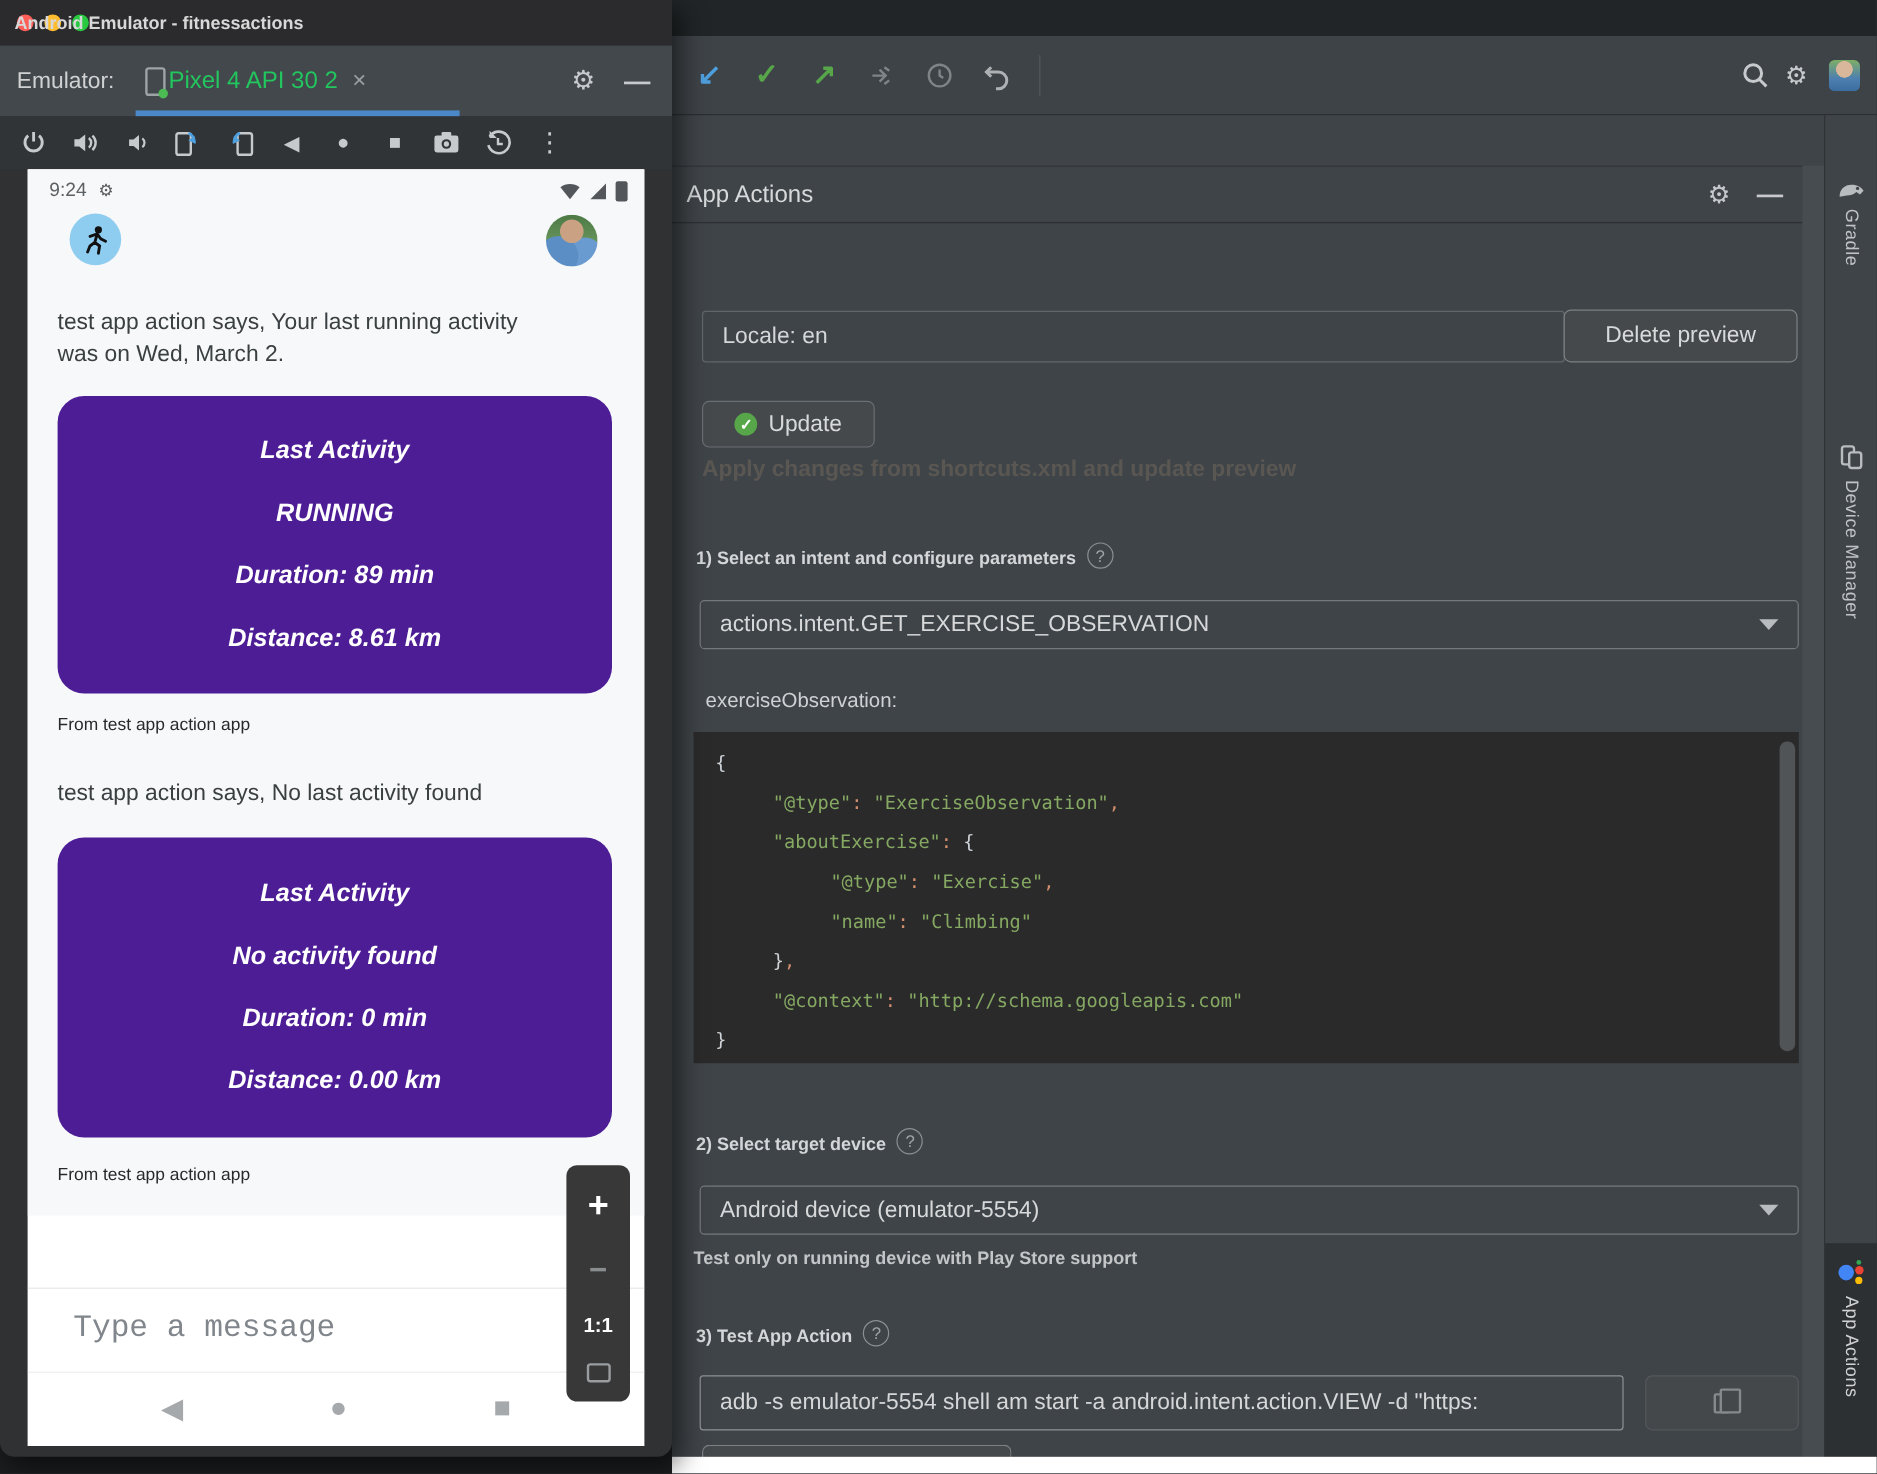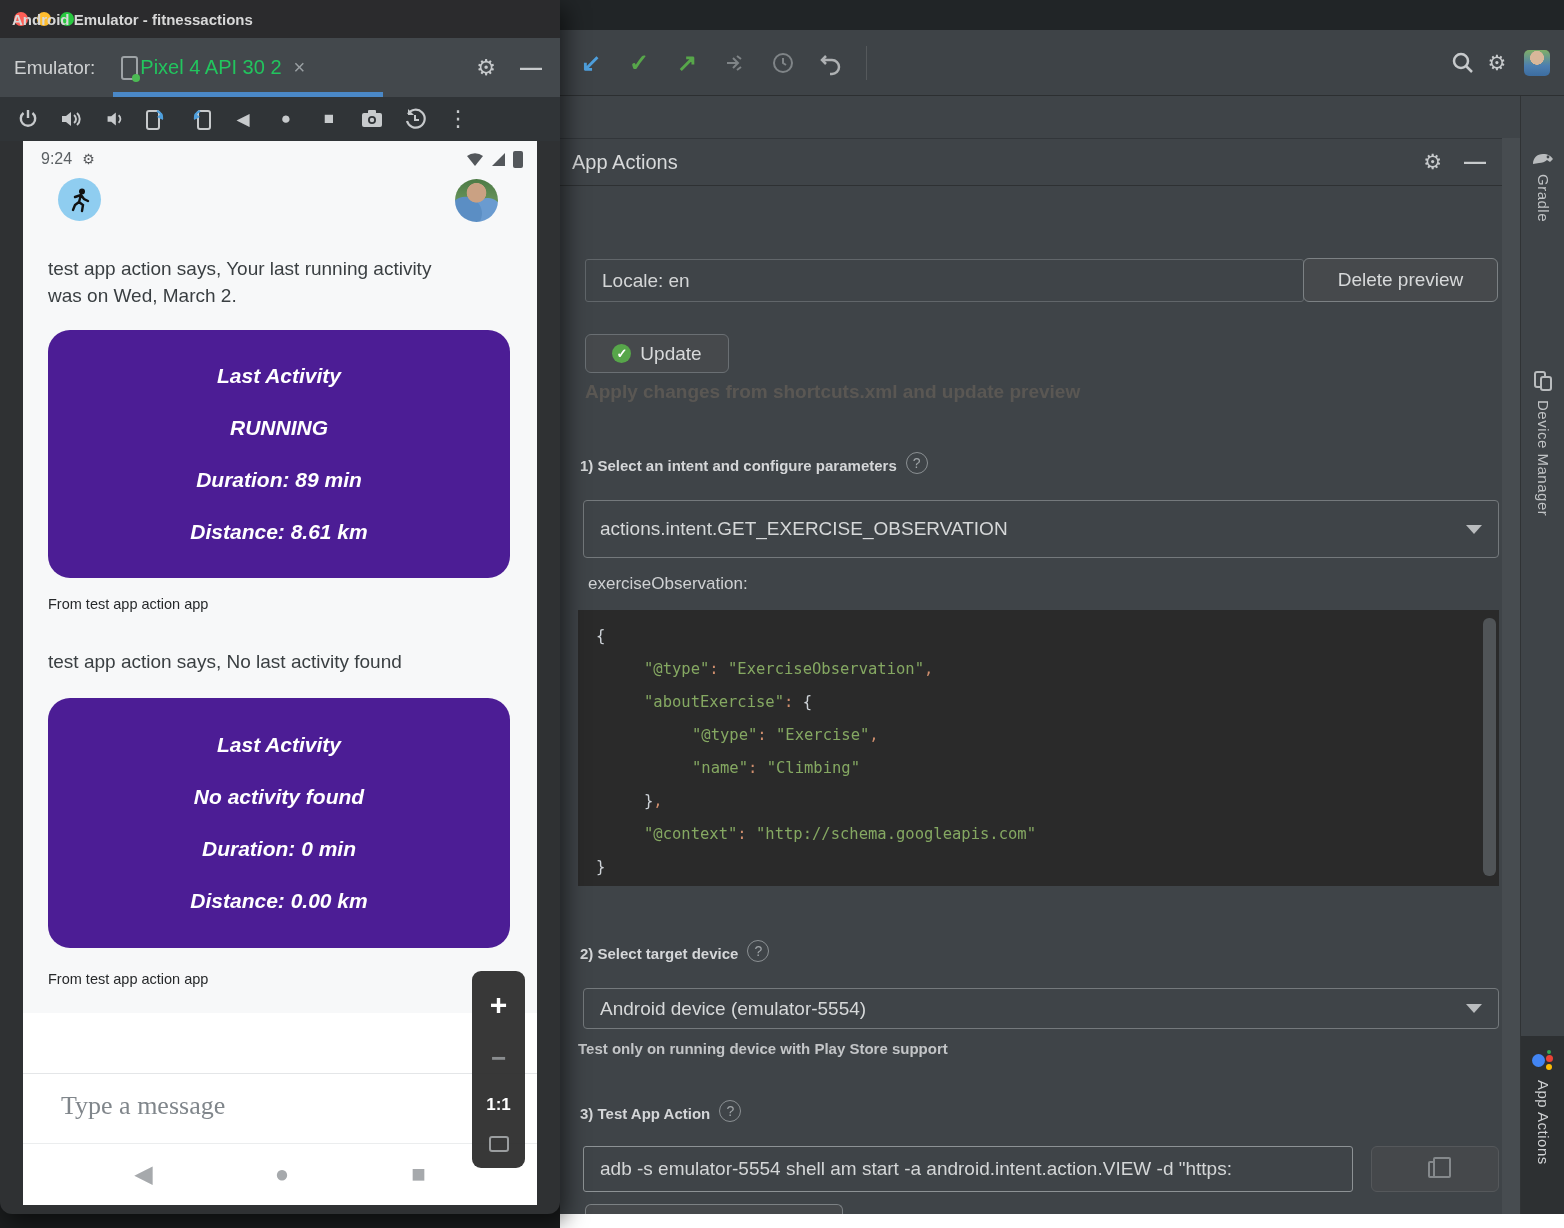--- a/index.html
+++ b/index.html
@@ -52,21 +52,21 @@
 
   .sec-label { font-size:15px; font-weight:bold; color:#d4d6d8; display:flex; align-items:flex-end; }
   .help { width:22px; height:22px; border:1.5px solid #8b9093; border-radius:50%; color:#9fa4a7;
           font-size:14px; display:inline-flex; align-items:center; justify-content:center;
           margin-left:9px; font-weight:normal; }
   #sec1 { left:20px; top:452px; }
   .dropdown { border:1px solid #74797c; border-radius:4px; display:flex; align-items:center;
               color:#d6d8d9; font-size:19px; padding:0 16px; background:transparent; }
   .caret { margin-left:auto; width:0; height:0; border-left:8px solid transparent;
            border-right:8px solid transparent; border-top:9px solid #b9bcbe; }
-  #dd-intent { left:23px; top:500px; width:916px; height:58px; }
+  #dd-intent { left:23px; top:500px; width:916px; height:41px; }
   #param-label { left:28px; top:574px; font-size:17px; color:#cfd1d3; }
   #codeblock { left:18px; top:610px; width:921px; height:276px; background:#2a2a2a;
                font-family:"DejaVu Sans Mono", monospace; font-size:15.5px;
                padding:10px 0 0 18px; line-height:33px; }
   .ind1 { padding-left:48px; } .ind2 { padding-left:96px; }
   .ck { color:#85a862; } .cv { color:#85a862; } .cp { color:#cf8e6d; } .cb { color:#ced3d8; }
   #code-scroll { left:923px; top:618px; width:13px; height:258px; background:#505457;
                  border-radius:6px; }
   #sec2 { left:20px; top:940px; }
   #dd-device { left:23px; top:988px; width:916px; height:41px; }
@@ -147,21 +147,21 @@
   .card { position:absolute; left:25px; width:462px; background:#4c1d95; border-radius:22px;
           display:flex; flex-direction:column; justify-content:center; align-items:center;
           gap:28px; color:#ffffff; font-size:21px; font-weight:bold; font-style:italic; }
   #card1 { top:189px; height:248px; } #card2 { top:557px; height:250px; }
   .from-label { position:absolute; left:25px; font-size:14.5px; color:#27292b; }
   #from1 { top:455px; } #from2 { top:830px; }
   #divider1 { position:absolute; left:0; top:932px; width:514px; height:1px; background:#e4e6e8; }
   #divider2 { position:absolute; left:0; top:1002px; width:514px; height:1px; background:#ebedee; }
   #type-msg { position:absolute; left:38px; top:950px; width:380px; border:none; outline:none;
               background:transparent; font-size:26px; color:#6d28d9;
-              font-family:Liberation Serif, serif; }
+              font-family:Liberation Mono, monospace; }
   #type-msg::placeholder { color:#80868b; }
   #navbar { position:absolute; left:0; top:1002px; width:514px; height:62px; display:flex;
             align-items:center; justify-content:center; gap:122px; color:#a6a9ac; }
   .nav-g { font-size:24px; }
   
   #zoom-overlay { position:absolute; left:449px; top:830px; width:53px; height:197px;
                   background:rgba(44,44,44,0.94); border-radius:9px; display:flex;
                   flex-direction:column; align-items:center; justify-content:space-around;
                   color:#fff; padding:6px 0; }
   .zo-plus { font-size:30px; font-weight:bold; }

